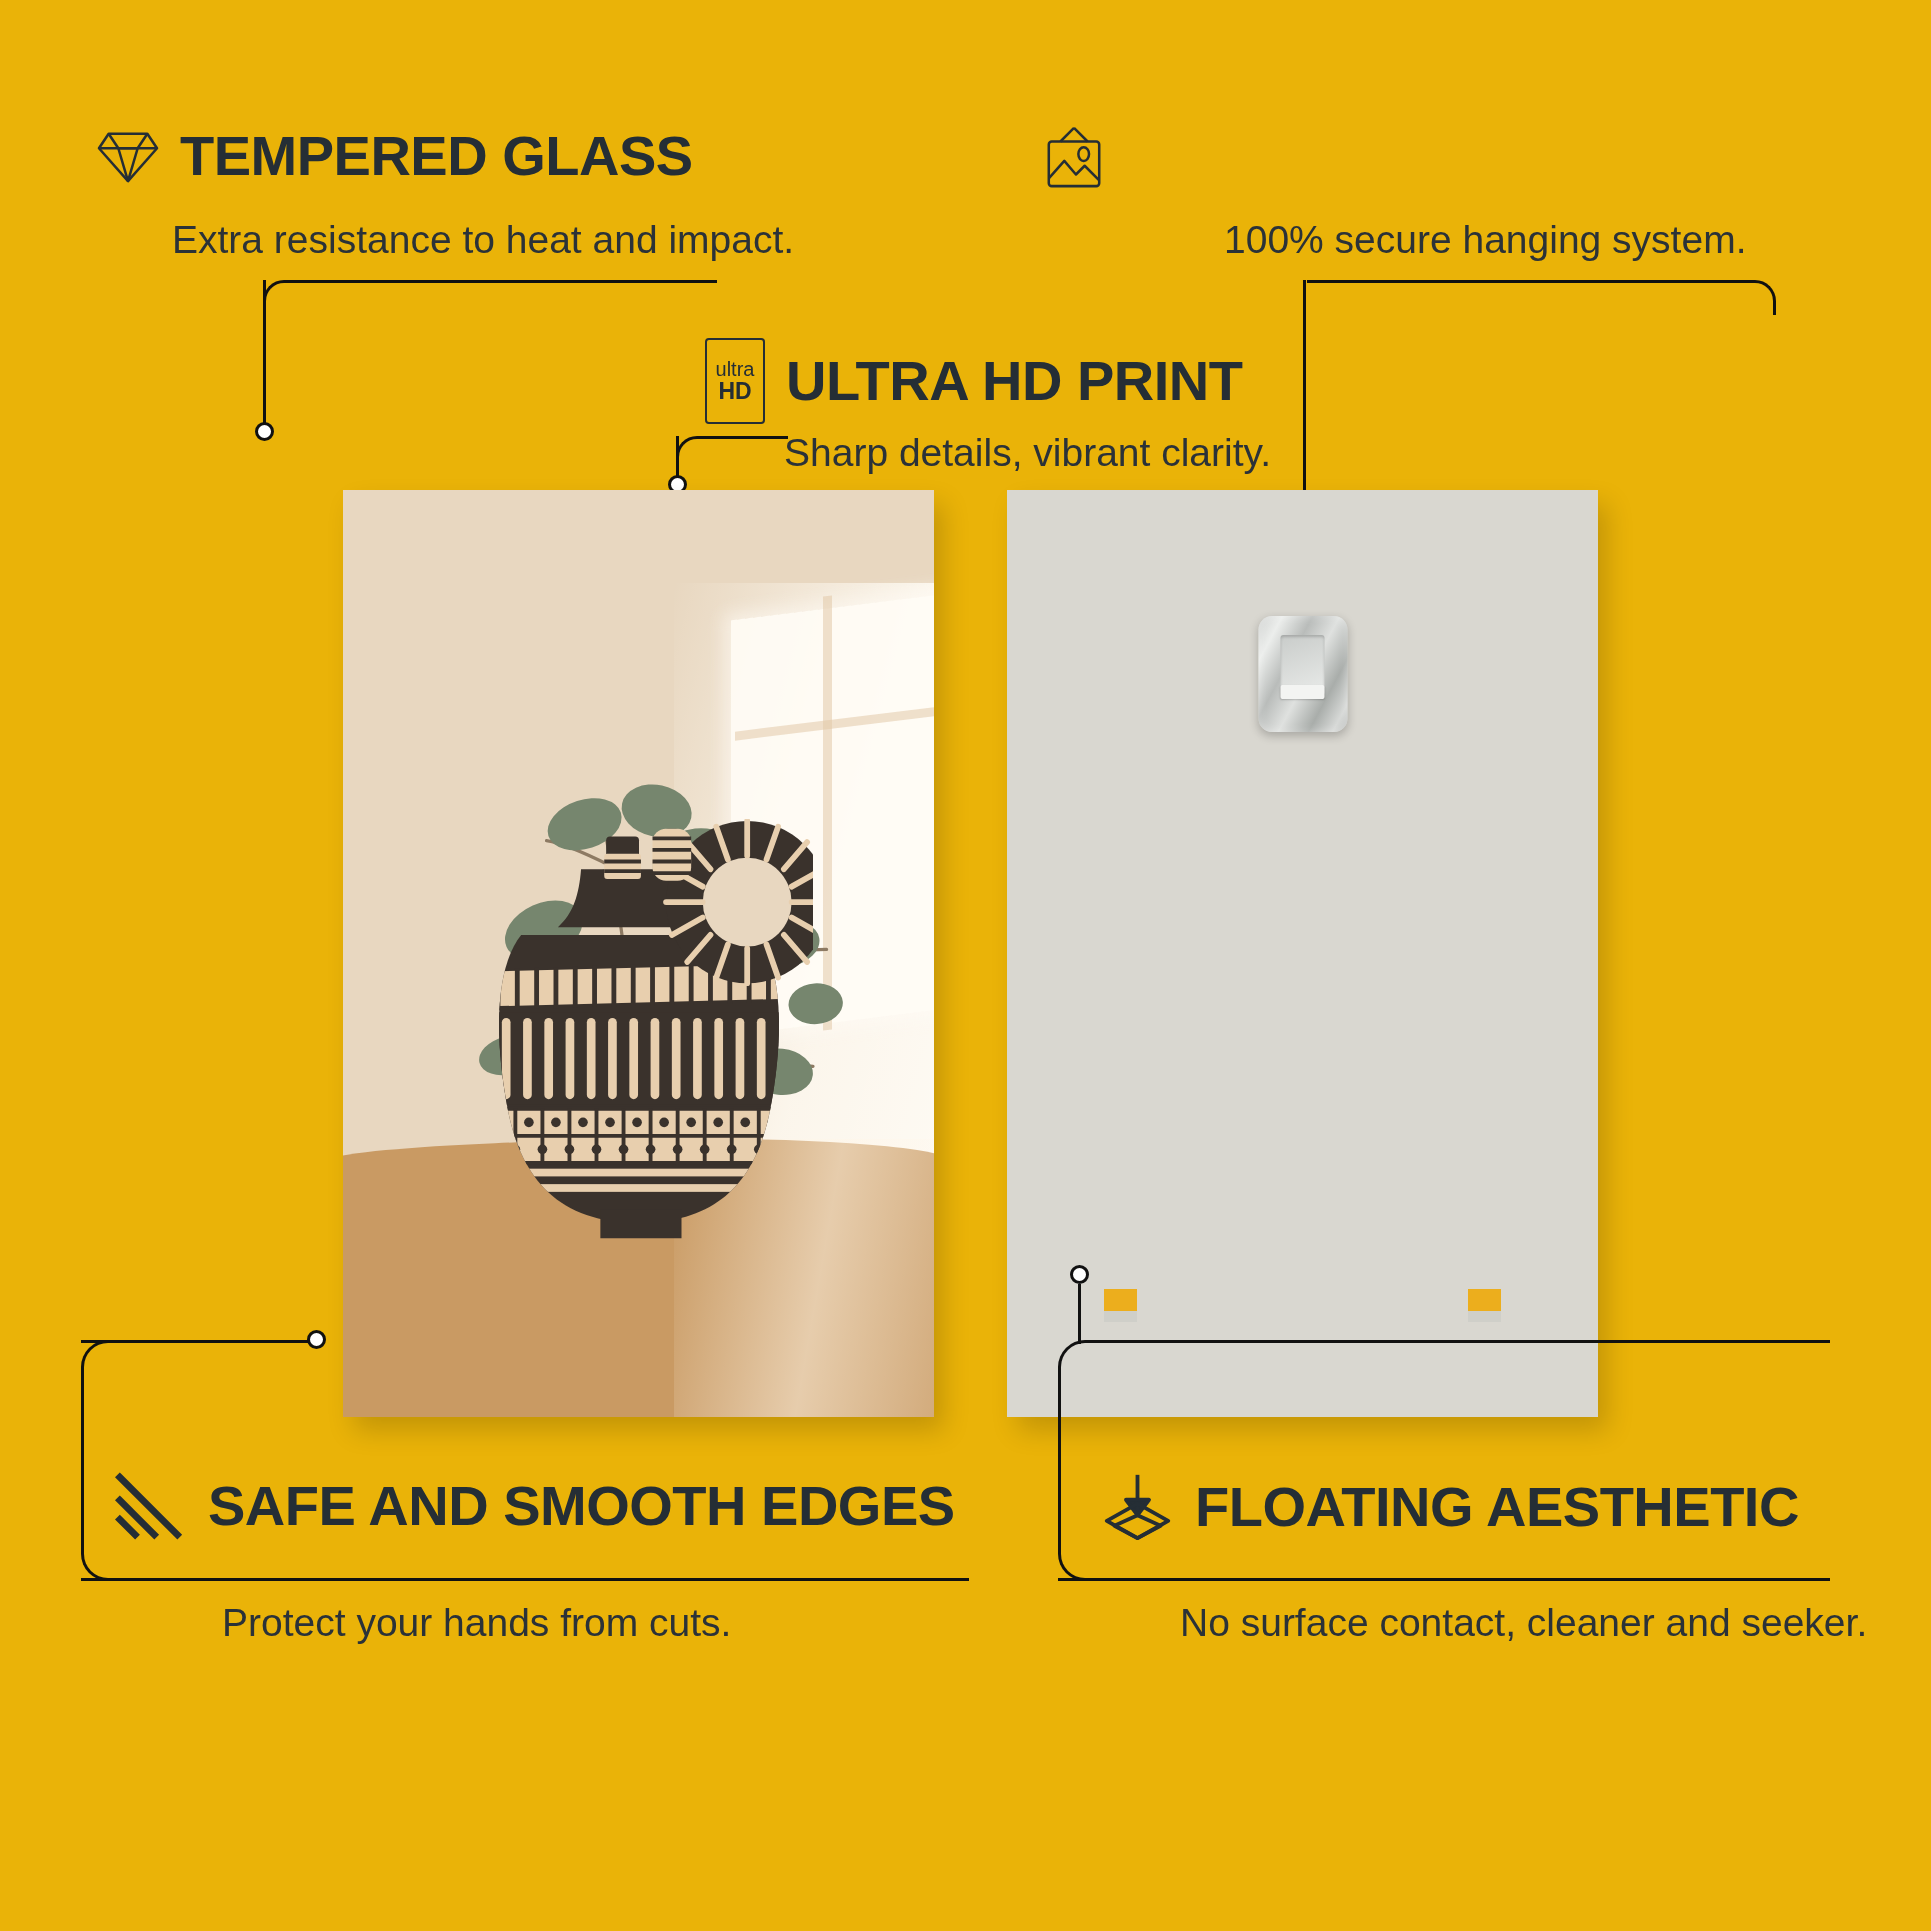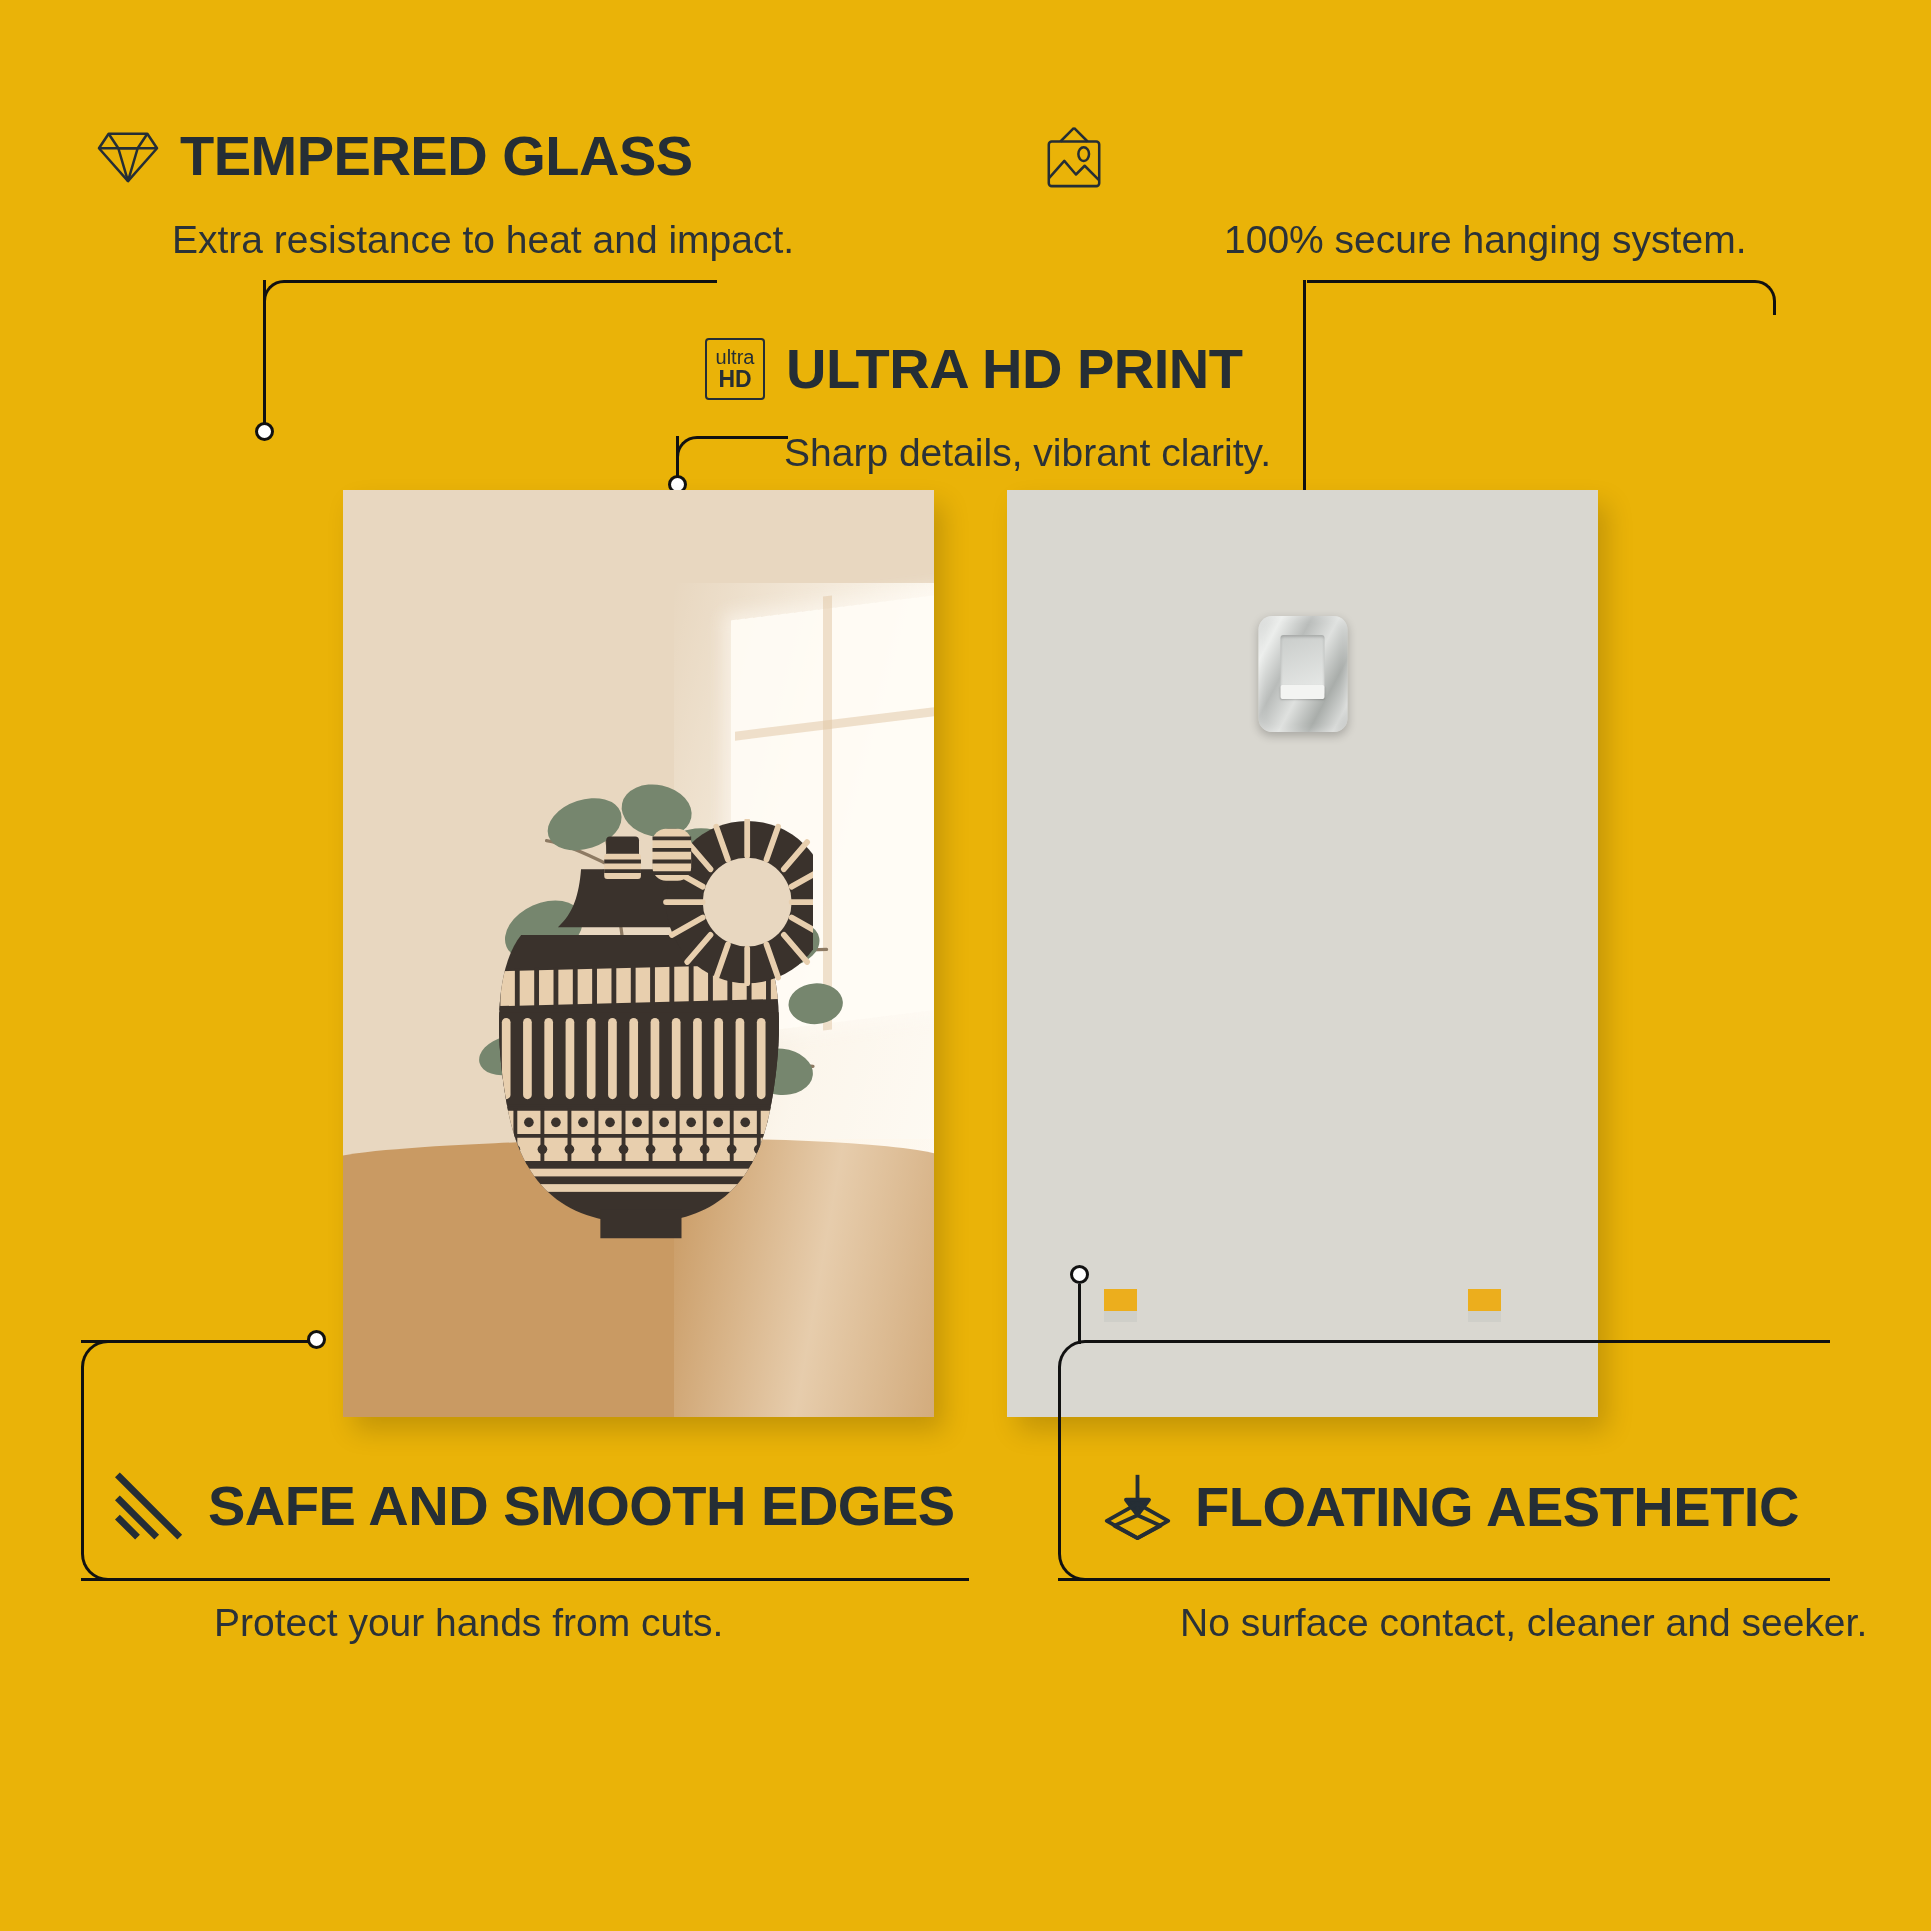--- a/index.html
+++ b/index.html
@@ -138,21 +138,21 @@
       </g>
     </svg>
   </div>
   <div class="feat-sub" style="position:absolute; left:1224px; top:220px;">100% secure hanging system.</div>
   <div class="lead" style="left:1307px; top:280px; width:469px; height:35px;
        border-top-width:3.9px; border-right-width:3.9px; border-top-right-radius:21px;"></div>
   <div class="lead" style="left:1303px; top:280px; width:3.9px; height:369px; border-left-width:3.9px;"></div>
   <div class="dot" style="left:1296px; top:635px;"></div>
 
   <div style="position:absolute; left:705px; top:338px;" class="feat-head">
-    <div style="width:60px;height:62px;border:2.9px solid #252E35;border-radius:3.9px;display:flex;flex-direction:column;align-items:center;justify-content:center;gap:1.9px;">
+    <div style="width:60px;height:86px;border:2.9px solid #252E35;border-radius:3.9px;display:flex;flex-direction:column;align-items:center;justify-content:center;gap:1.9px;">
       <span style="font-size:20px;color:#252E35;line-height:1;">ultra</span>
       <span style="font-size:23px;font-weight:700;color:#252E35;line-height:1;">HD</span>
     </div>
     <span class="feat-title">ULTRA HD PRINT</span>
   </div>
   <div class="feat-sub" style="position:absolute; left:784px; top:433px;">Sharp details, vibrant clarity.</div>
   <div class="lead" style="left:676px; top:436px; width:112px; height:39px;
        border-top-width:3.9px; border-left-width:3.9px; border-top-left-radius:21px;"></div>
   <div class="lead" style="left:676px; top:436px; width:3.9px; height:50px; border-left-width:3.9px;"></div>
   <div class="dot" style="left:668px; top:475px;"></div>
@@ -352,21 +352,21 @@
   <div style="position:absolute; left:114px; top:1471px;" class="feat-head">
     <svg class="ico" width="73" height="70" viewBox="0 0 76 72">
       <g stroke="#252E35" stroke-width="7" stroke-linecap="square">
         <path d="M6 6 L66 66"></path>
         <path d="M6 30 L42 66"></path>
         <path d="M6 50 L22 66"></path>
       </g>
     </svg>
     <span class="feat-title">SAFE AND SMOOTH EDGES</span>
   </div>
-  <div class="feat-sub" style="position:absolute; left:214px; top:1603px;text-align:center;">Protect your hands from cuts.</div>
+  <div class="feat-sub" style="position:absolute; left:222px; top:1603px;text-align:center;">Protect your hands from cuts.</div>
 
   <div class="lead" style="left:1058px; top:1340px; width:772px; height:241px;
        border-top-width:3.9px; border-left-width:3.9px; border-bottom-width:3.9px;
        border-top-left-radius:27px; border-bottom-left-radius:27px;"></div>
   <div class="lead" style="left:1058px; top:1578px; width:772px; height:3.9px; border-top-width:3.9px;"></div>
   <div class="lead" style="left:1078px; top:1340px; width:3.9px; height:0;"></div>
   <div class="lead" style="left:1078px; top:1340px; width:3.9px; height:0;"></div>
   <div class="lead" style="left:1078px; top:1344px; width:3.9px; height:0;"></div>
   <div class="lead" style="left:1078px; top:1284px; width:3.9px; height:60px; border-left-width:3.9px;"></div>
   <div class="dot" style="left:1070px; top:1265px;"></div>

